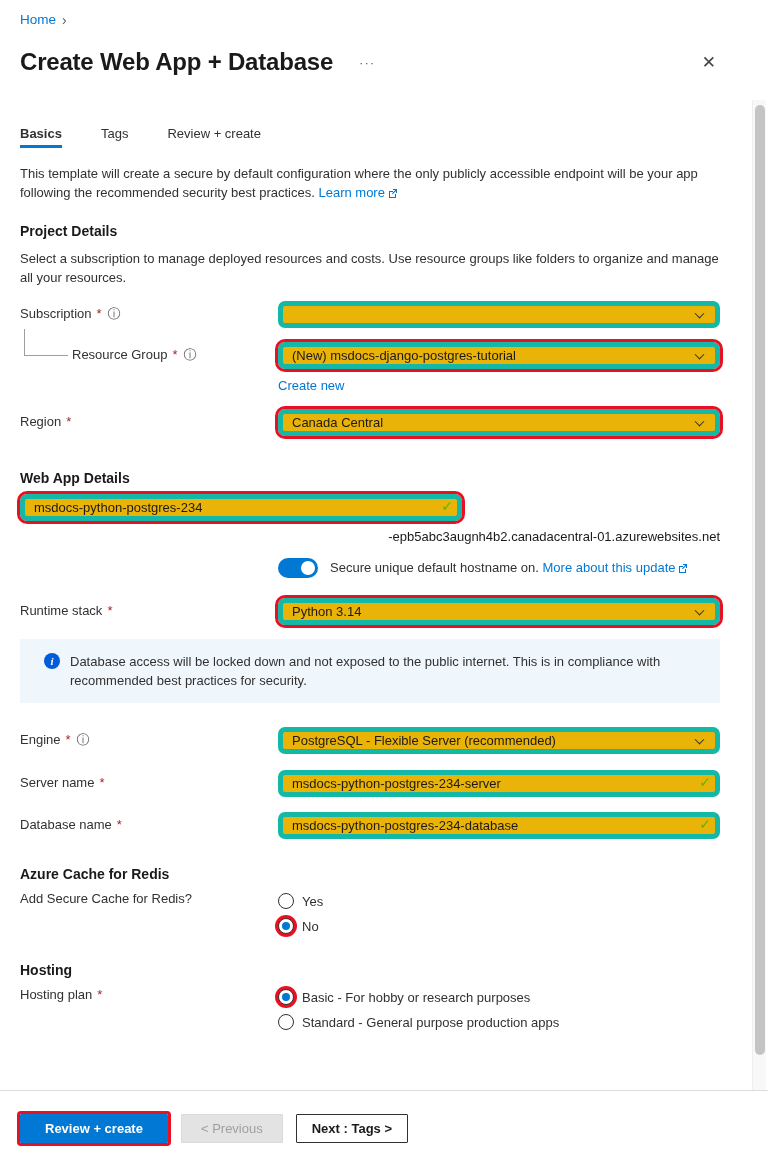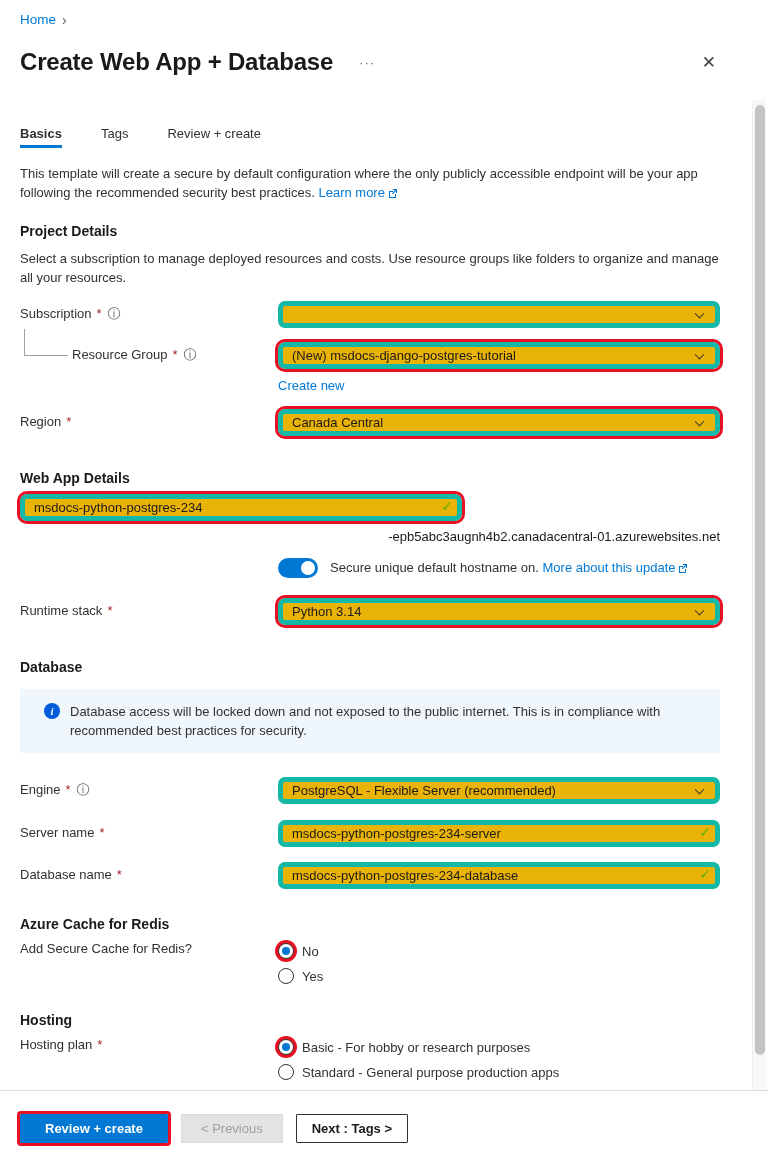--- a/index.html
+++ b/index.html
@@ -199,21 +199,20 @@
         <span class="req">*</span>
     </div>
     <div class="ctrl">
       <div class="field annotated">
         <span>Python 3.14</span>
         <span class="dd-chev"></span>
       </div>
     </div>
   </div>
 
-  <h2 class="mt-db">Database</h2>
 
   <div class="banner">
     <span class="banner-ico">i</span>
     <span class="banner-text">Database access will be locked down and not exposed to the public internet. This is in compliance with recommended best practices for security.</span>
   </div>
 
   <div class="form-row" style="margin-top:24px">
     <div class="lbl">
       <span>Engine</span>
         <span class="req">*</span>
@@ -249,26 +248,26 @@
     </div>
   </div>
 
   <h2 class="mt-redis">Azure Cache for Redis</h2>
   <div class="form-row" style="margin-top:8px">
     <div class="lbl" style="padding-top:1px">
       <span>Add Secure Cache for Redis?</span>
     </div>
     <div class="ctrl radio-group">
       <label class="radio-opt">
+        <span class="radio"></span>
+        <span>Yes</span>
+      </label>
+      <label class="radio-opt">
         <span class="radio sel ring"></span>
         <span>No</span>
-      </label>
-      <label class="radio-opt">
-        <span class="radio"></span>
-        <span>Yes</span>
       </label>
     </div>
   </div>
 
   <h2 class="mt-host">Hosting</h2>
   <div class="form-row" style="margin-top:8px">
     <div class="lbl" style="padding-top:1px">
       <span>Hosting plan</span>
         <span class="req">*</span>
     </div>

